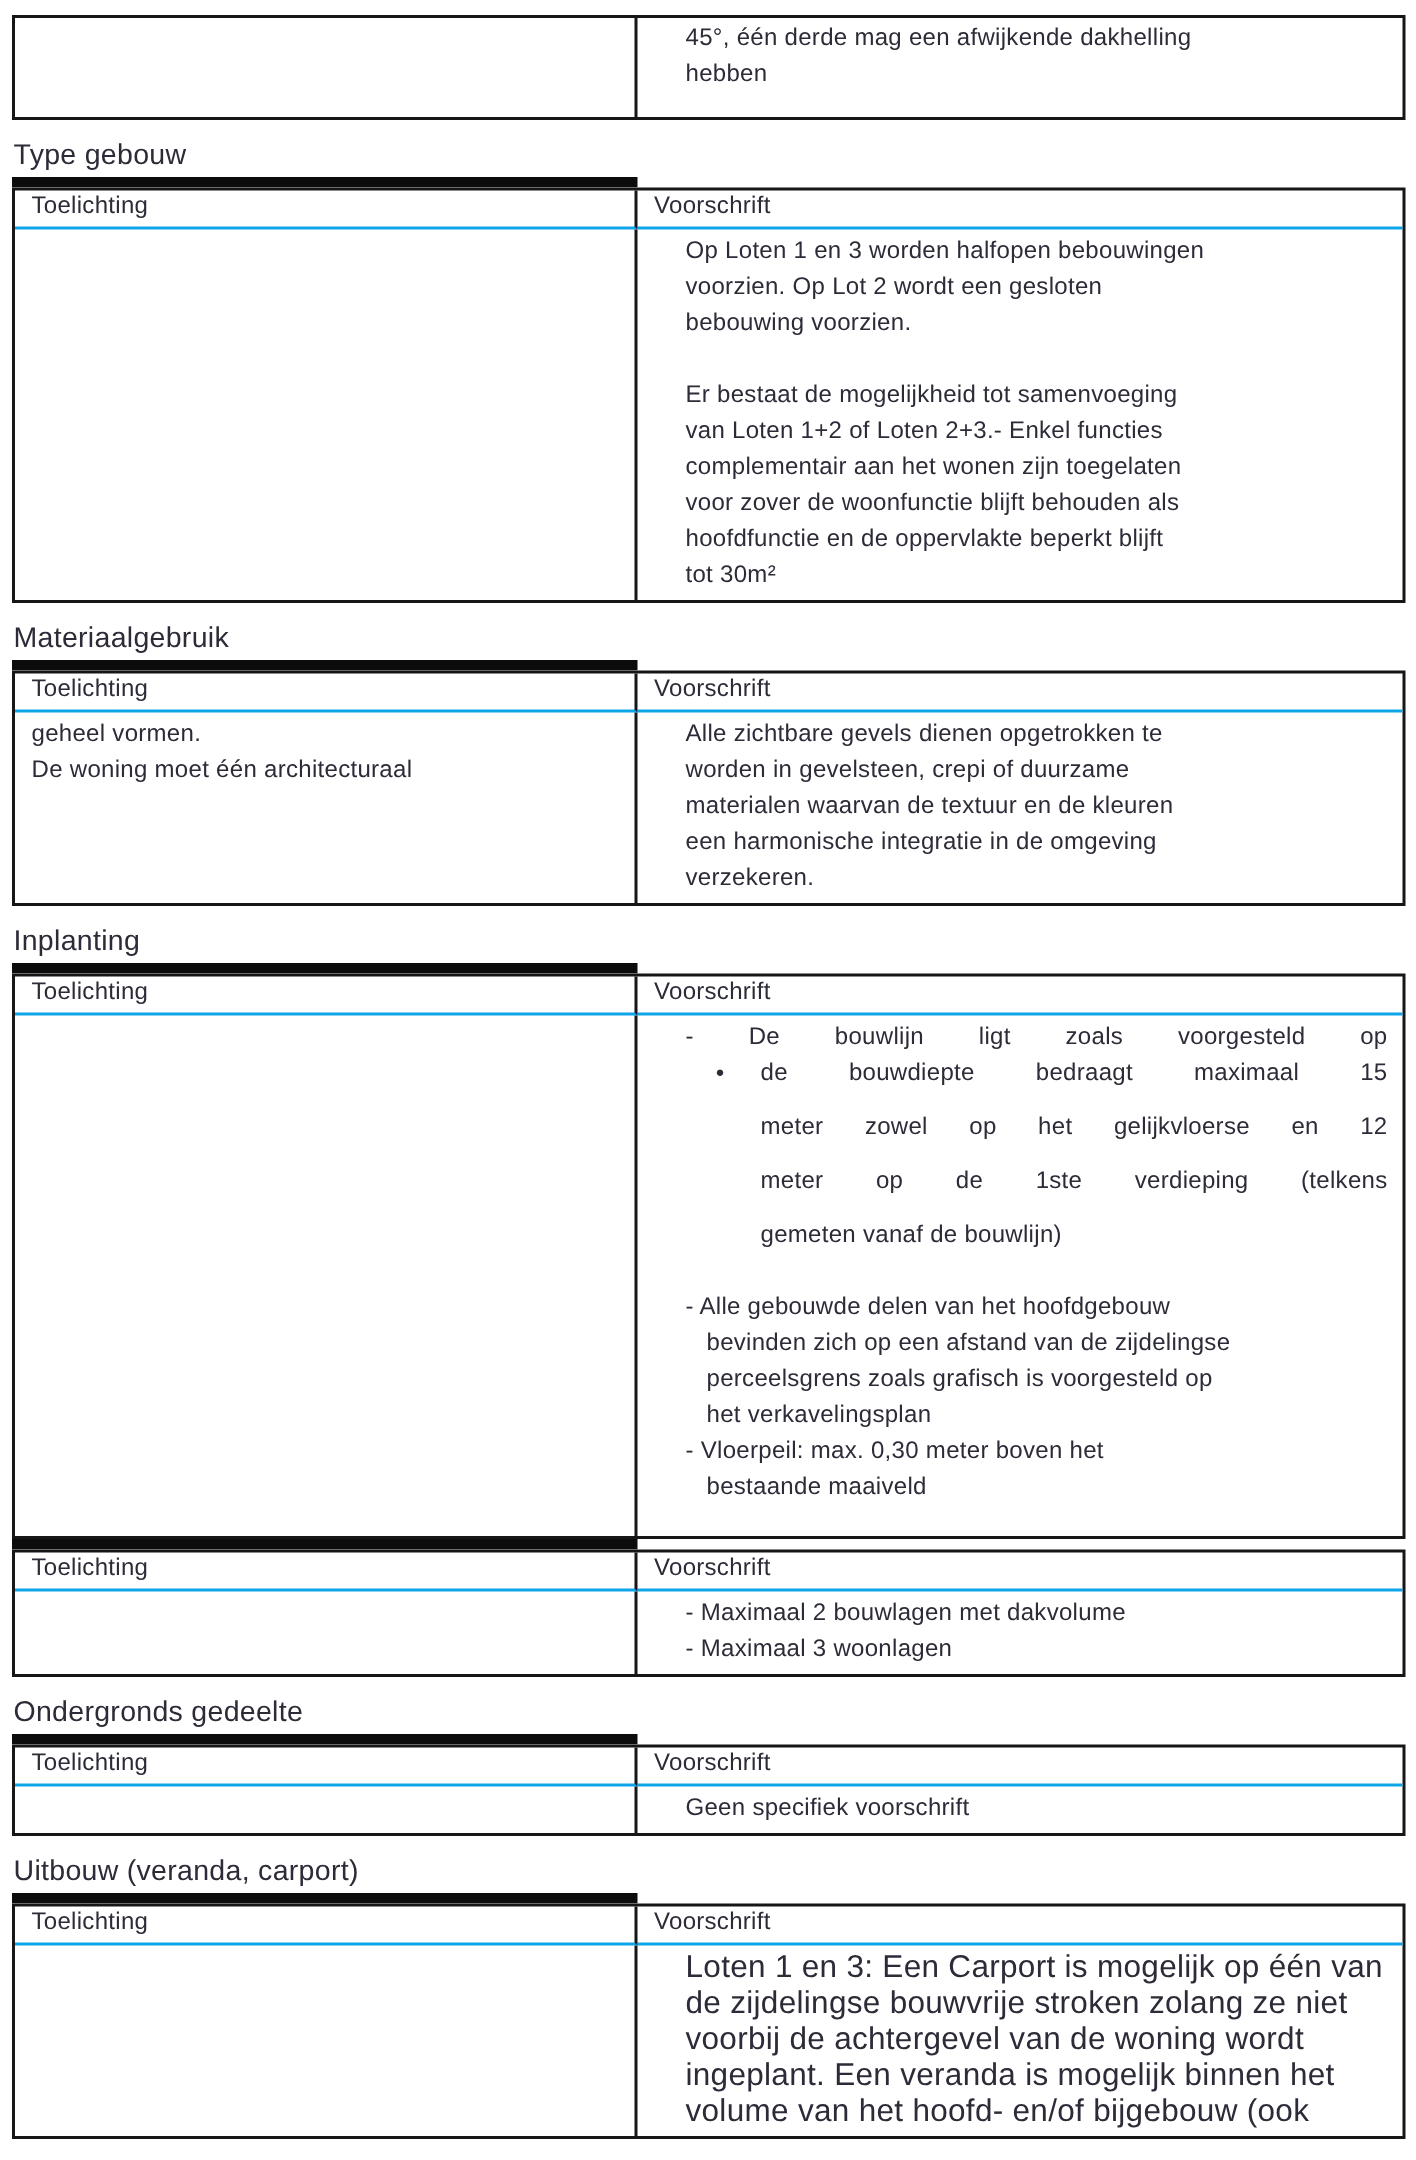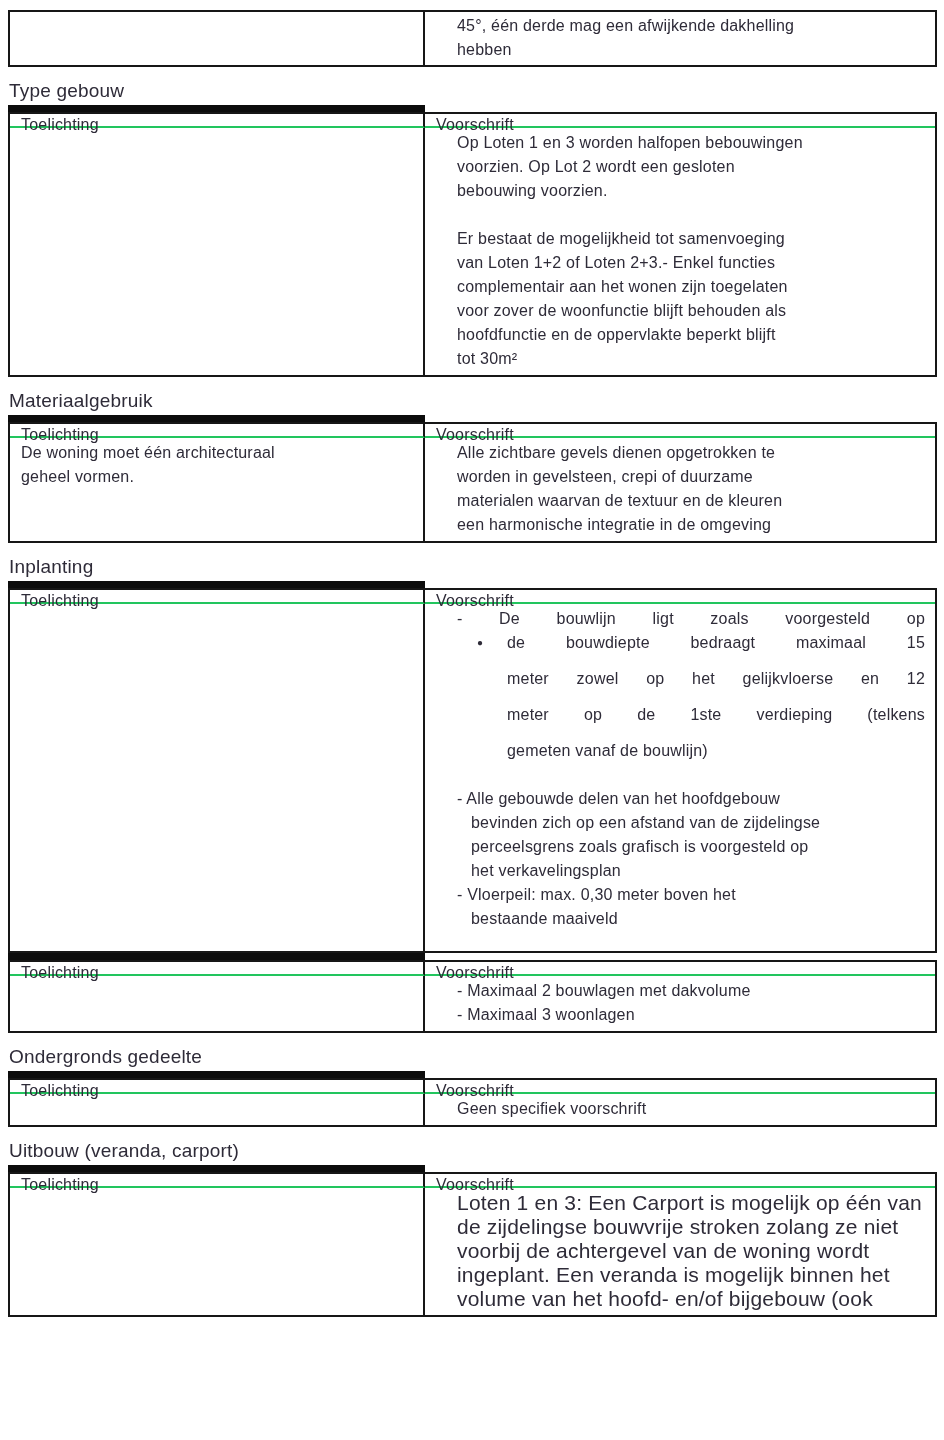--- a/index.html
+++ b/index.html
@@ -15,43 +15,43 @@
   .tbl {
     display: grid;
     grid-template-columns: 415px 1fr;
     width: 929px;
     border: 2px solid #161616;
     background: #fff;
   }
   .cell { font-size: 16px; }
   .c1 { border-right: 2px solid #161616; }
   .head {
-    height: 14px; line-height: 20px;
+    height: 26px; line-height: 20px;
     padding: 1px 8px 0 11px;
-    border-bottom: 2px solid #22c55e;
+    border-bottom: 2px solid #0ea5e9;
   }
   .head.c2 { }
   .body { padding: 3px 8px 4px 11px; }
   .body.c2 { padding-left: 32px; padding-right: 10px; }
   .ln { line-height: 24px; min-height: 24px; }
   .jl { text-align: justify; text-align-last: justify; }
   .bl { position: relative; padding-left: 50px; }
   .bl::before {
     content: "\25CF";
     position: absolute; left: 20px; top: 0;
     font-size: 10px; line-height: 24px; letter-spacing: 0;
   }
   .il { padding-left: 50px; margin-top: 12px; }
   .cl { padding-left: 14px; }
   .sec-heading {
     font-size: 19px; line-height: 19px;
     margin: 14px 0 5px 1px;
   }
   .bar { width: 417px; height: 7px; background: #0c0c0c; }
-  .top-tbl .body { padding-top: 2px; padding-bottom: 3px; min-height: 48px; }
+  .top-tbl .body { padding-top: 2px; padding-bottom: 16px; min-height: 48px; }
   .sec-inplanting .body { padding-bottom: 20px; }
   .sec-uitbouw .body { font-size: 21px; }
 </style>
 </head>
 <body>
 
 <div class="tbl top-tbl">
   <div class="cell body c1"></div>
   <div class="cell body c2">
       <div class="ln">45°, één derde mag een afwijkende dakhelling</div>
@@ -81,28 +81,29 @@
   </div>
 </section>
 
 <section class="sec sec-materiaalgebruik">
   <div class="sec-heading">Materiaalgebruik</div>
   <div class="bar"></div>
   <div class="tbl">
     <div class="cell head c1">Toelichting</div>
     <div class="cell head c2">Voorschrift</div>
     <div class="cell body c1">
+        <div class="ln">geheel vormen.</div>
         <div class="ln">De woning moet één architecturaal</div>
-        <div class="ln">geheel vormen.</div>
       </div>
     <div class="cell body c2">
         <div class="ln">Alle zichtbare gevels dienen opgetrokken te</div>
         <div class="ln">worden in gevelsteen, crepi of duurzame</div>
         <div class="ln">materialen waarvan de textuur en de kleuren</div>
         <div class="ln">een harmonische integratie in de omgeving</div>
+        <div class="ln">verzekeren.</div>
       </div>
   </div>
 </section>
 
 <section class="sec sec-inplanting">
   <div class="sec-heading">Inplanting</div>
   <div class="bar"></div>
   <div class="tbl">
     <div class="cell head c1">Toelichting</div>
     <div class="cell head c2">Voorschrift</div>

